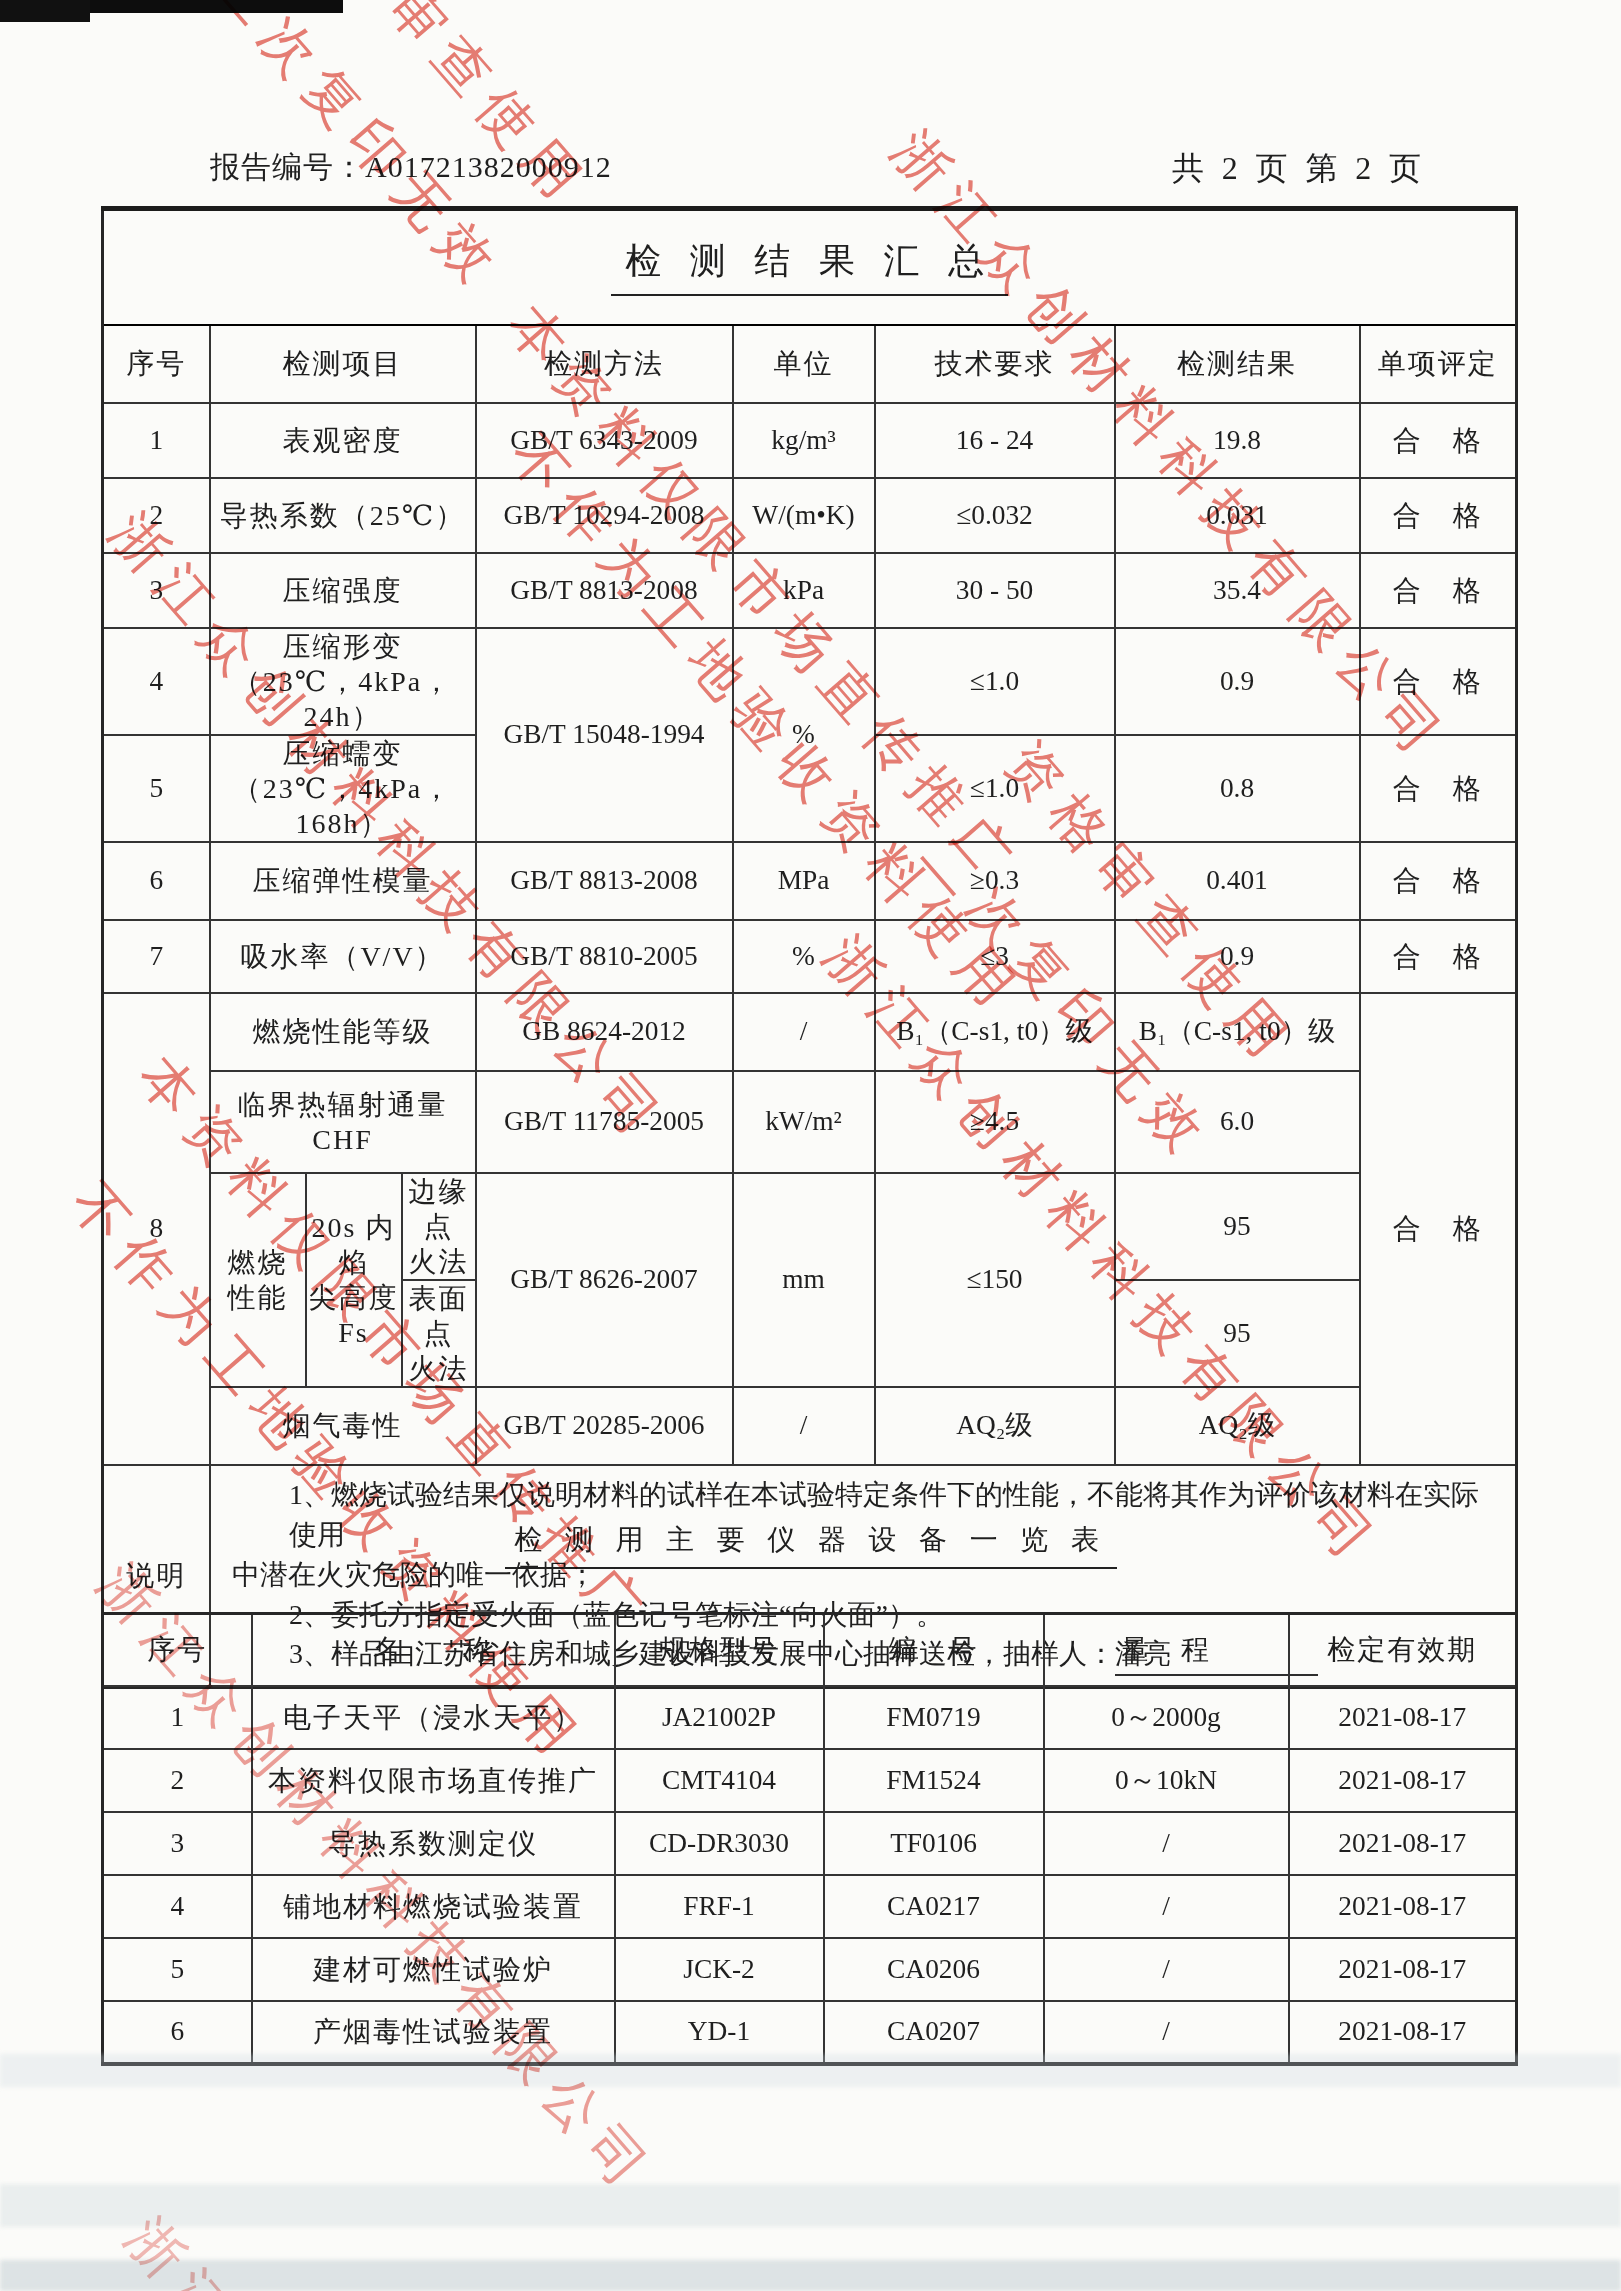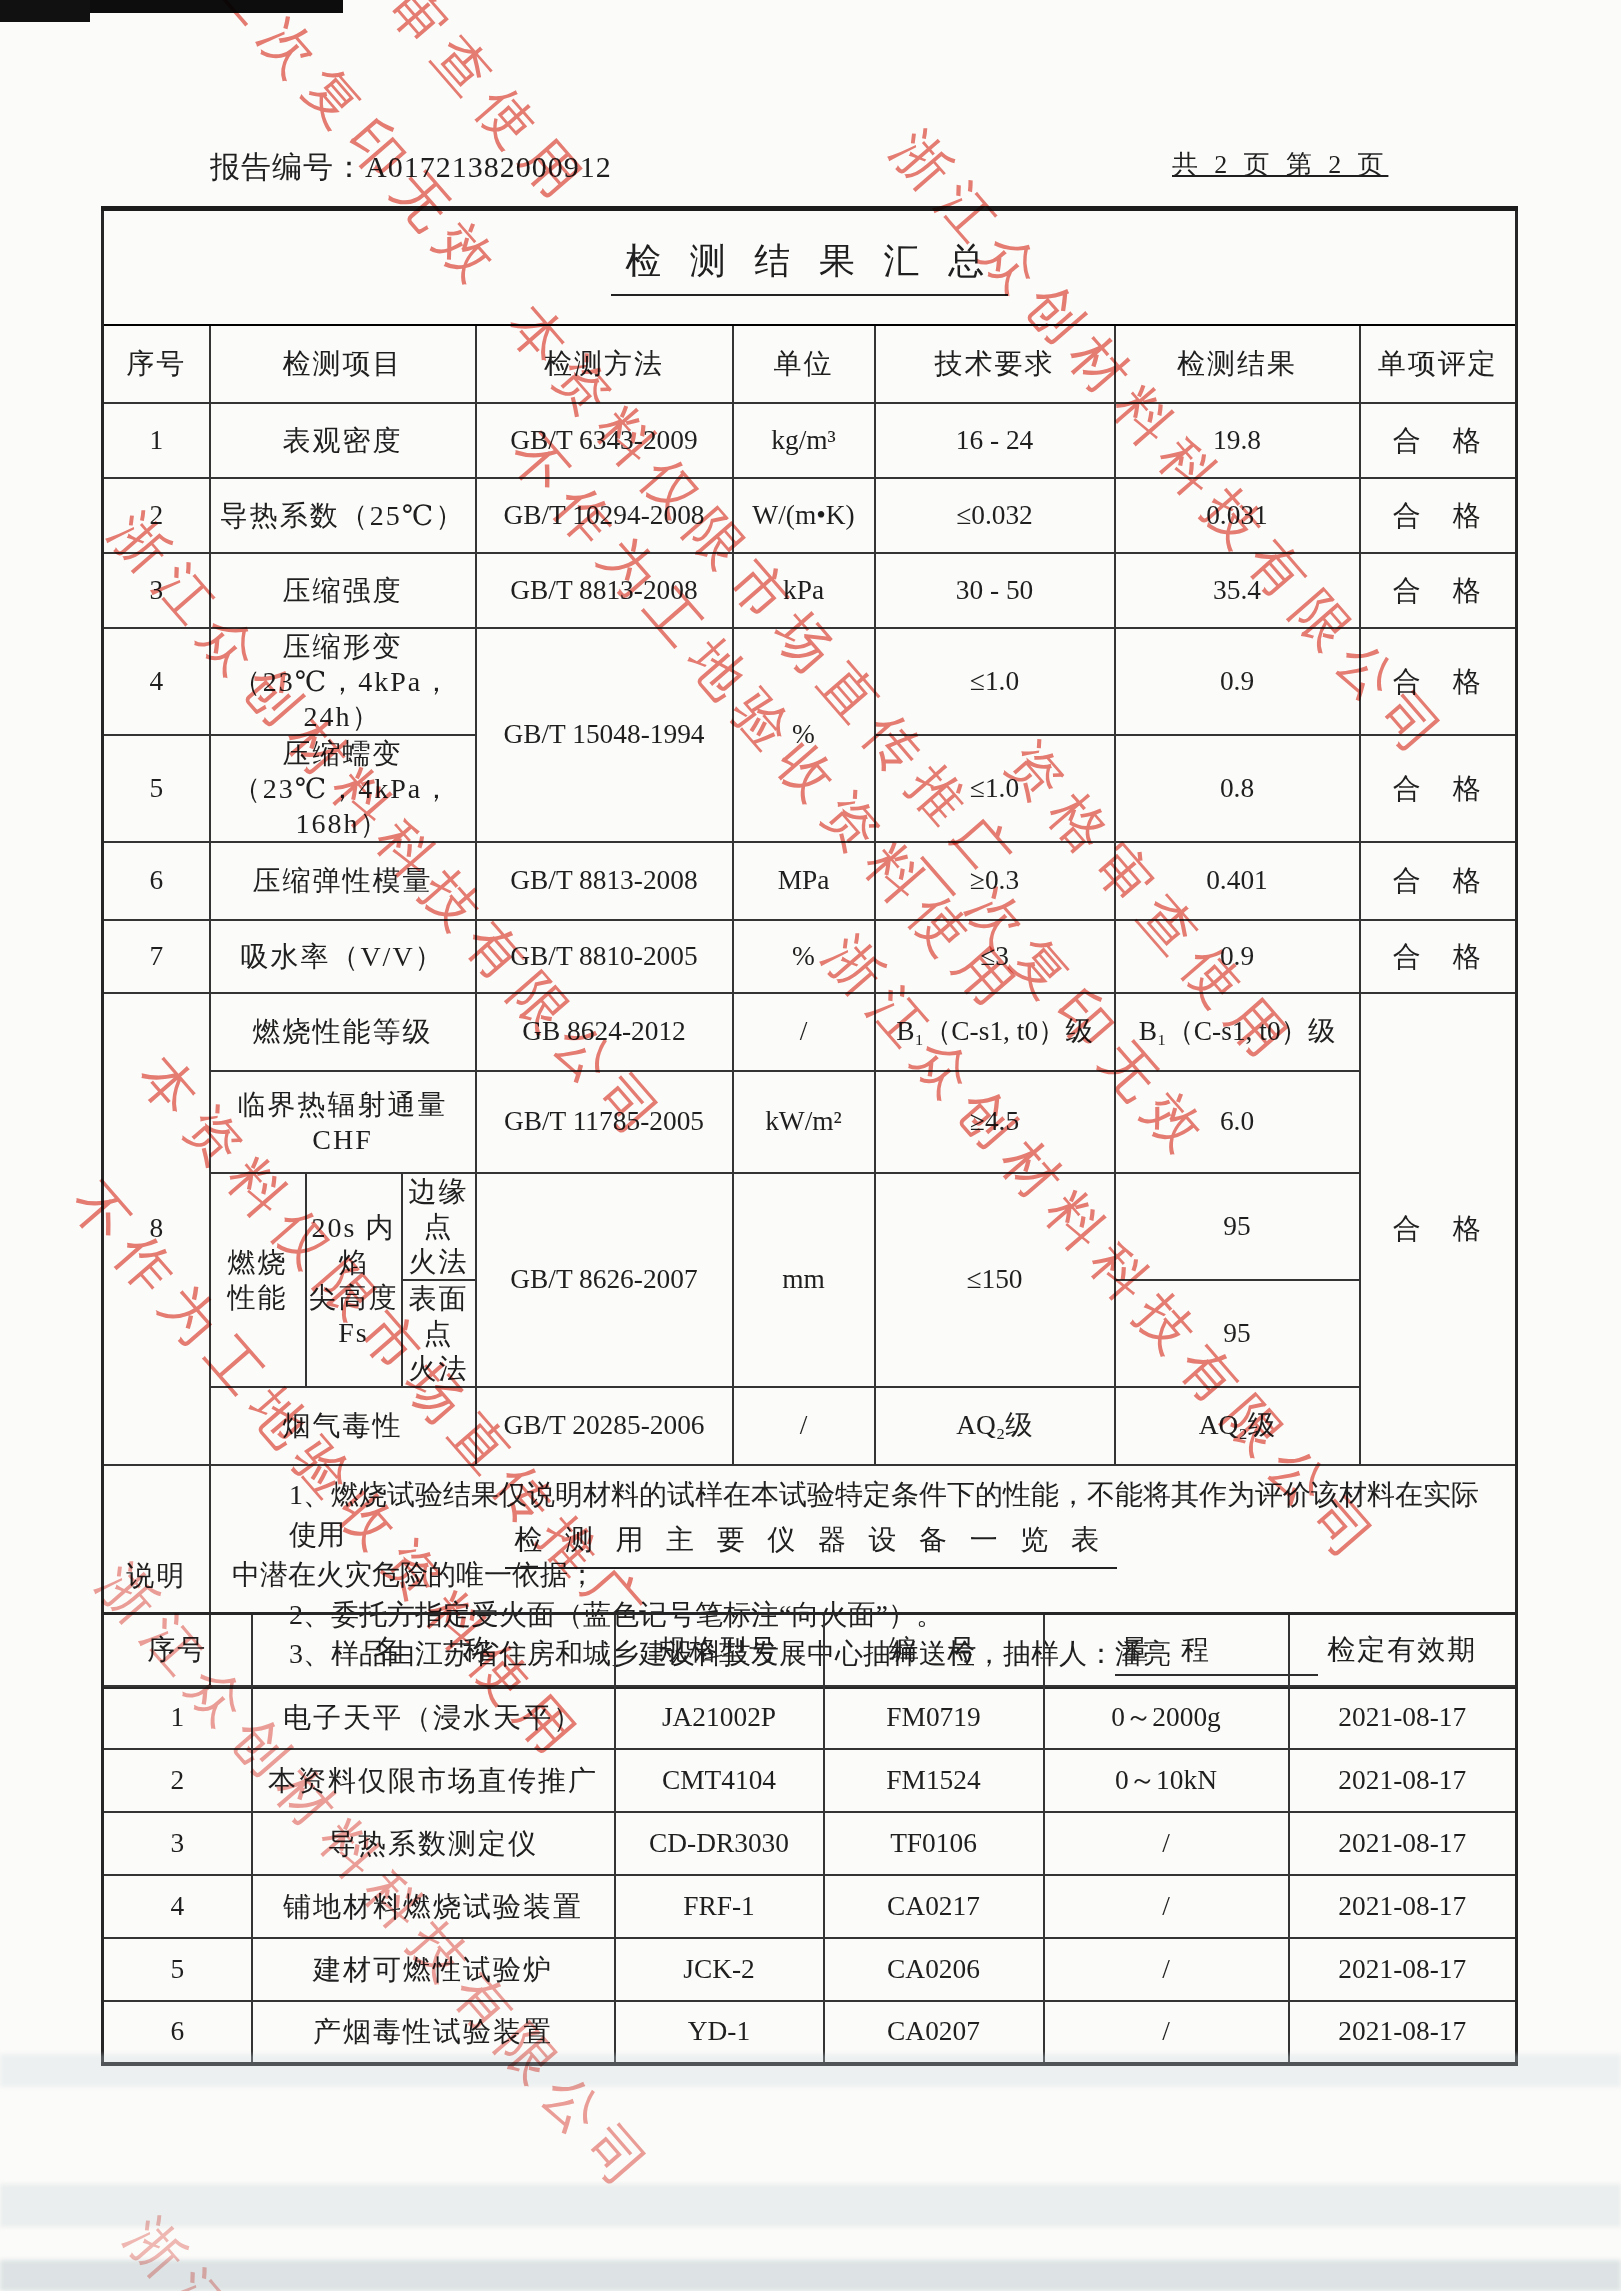--- a/index.html
+++ b/index.html
@@ -11,21 +11,21 @@
   
   .scan-strip{position:absolute;left:0;top:0;width:343px;height:12.7px;background:#0d0d0d;}
   .scan-strip2{position:absolute;left:0;top:0;width:90px;height:21.6px;background:#111;}
   .noise{position:absolute;left:0;width:1621px;filter:blur(2px);}
   .noise.n1{top:2054px;height:33px;background:rgba(205,216,221,0.30);}
   .noise.n2{top:2184px;height:43px;background:rgba(203,214,219,0.35);}
   .noise.n3{top:2260px;height:31px;background:rgba(185,198,205,0.45);}
 
   
   .report-no{position:absolute;left:210px;top:147px;font-size:30px;letter-spacing:1px;}
-  .page-info{position:absolute;left:1172px;top:147px;font-size:26px;letter-spacing:4.9px;text-decoration:underline;}
+  .page-info{position:absolute;left:1172px;top:147px;font-size:32px;letter-spacing:4.9px;}
 
   
   table{border-collapse:collapse;table-layout:fixed;}
   #main-table{position:absolute;left:101px;top:206px;width:1413px;border:3.9px solid #262626;border-top:5.9px solid #1c1c1c;}
   #equip-table{position:absolute;left:101px;top:1612px;width:1413px;border:3.9px solid #262626;border-bottom:4.9px solid #1c1c1c;}
   td,th{border:2px solid #343434;text-align:center;vertical-align:middle;
         font-size:27.4px;font-weight:normal;padding:0;line-height:1.25;overflow:hidden;}
   .cn{font-size:28px;letter-spacing:2px;}
   .title-cell{border:none;border-bottom:2px solid #000000;}
   .tbl-title{display:inline-block;font-size:36px;letter-spacing:9.8px;border-bottom:2.9px solid #222;padding:0 13.7px 9.8px 13.7px;}

